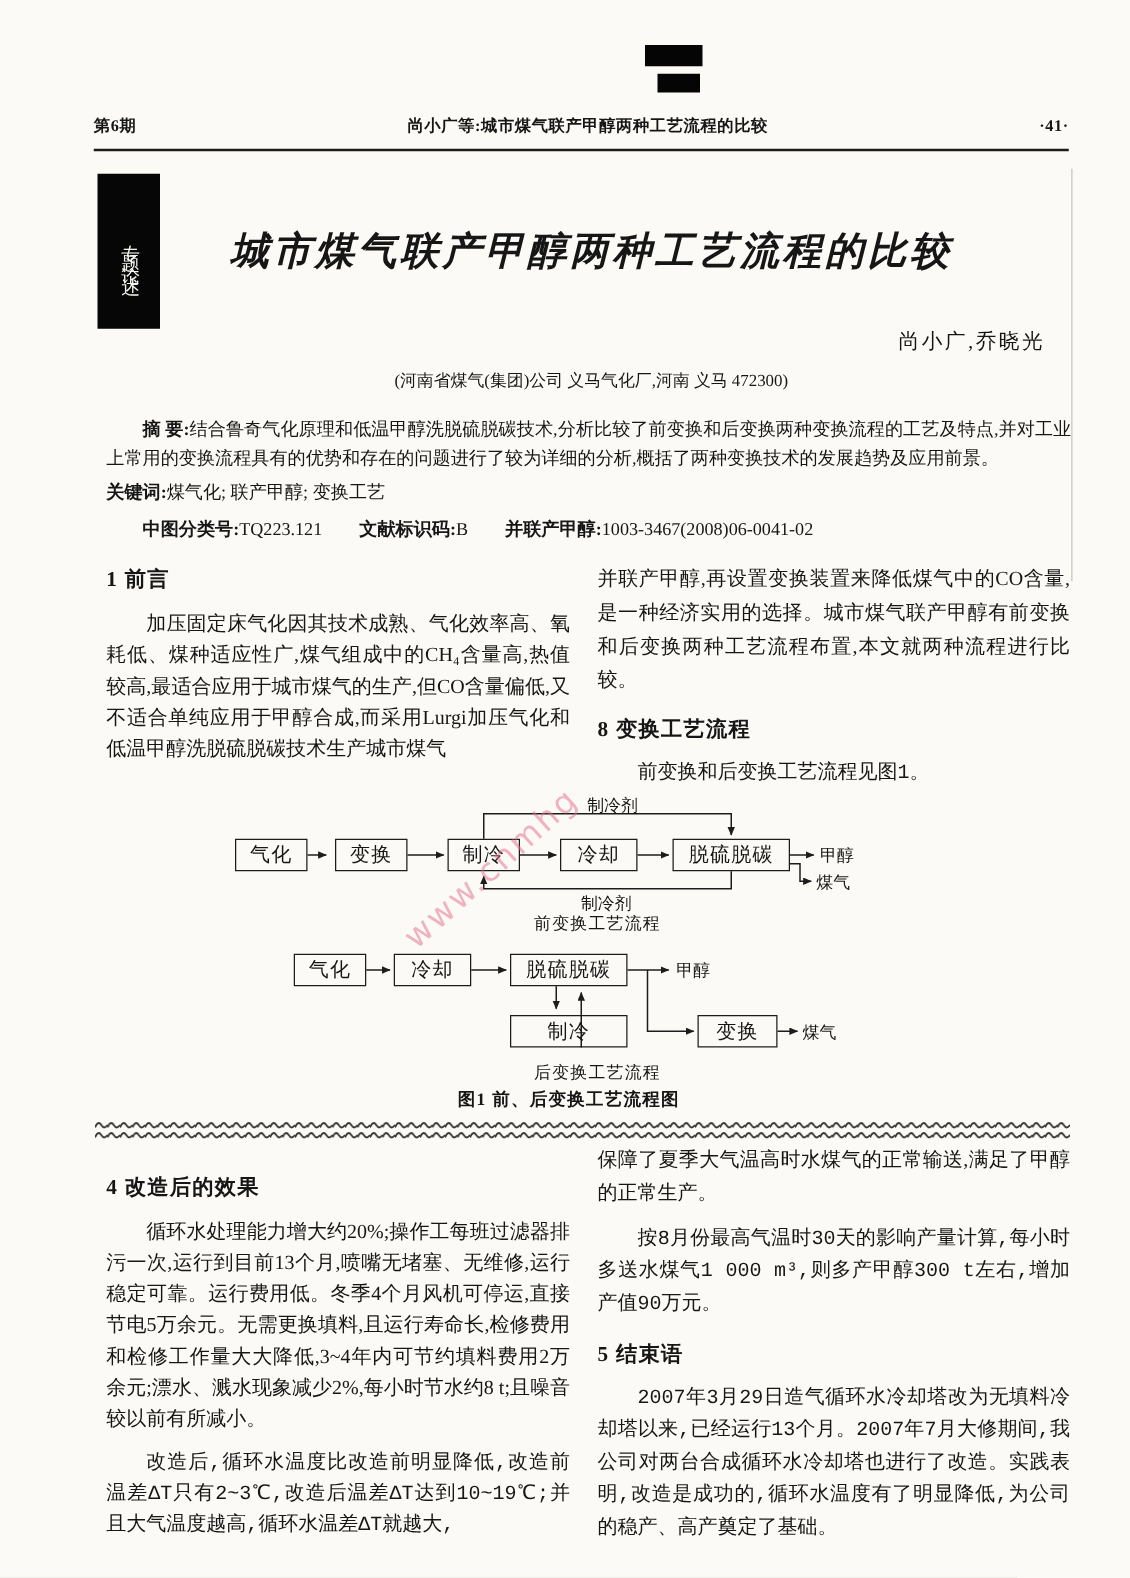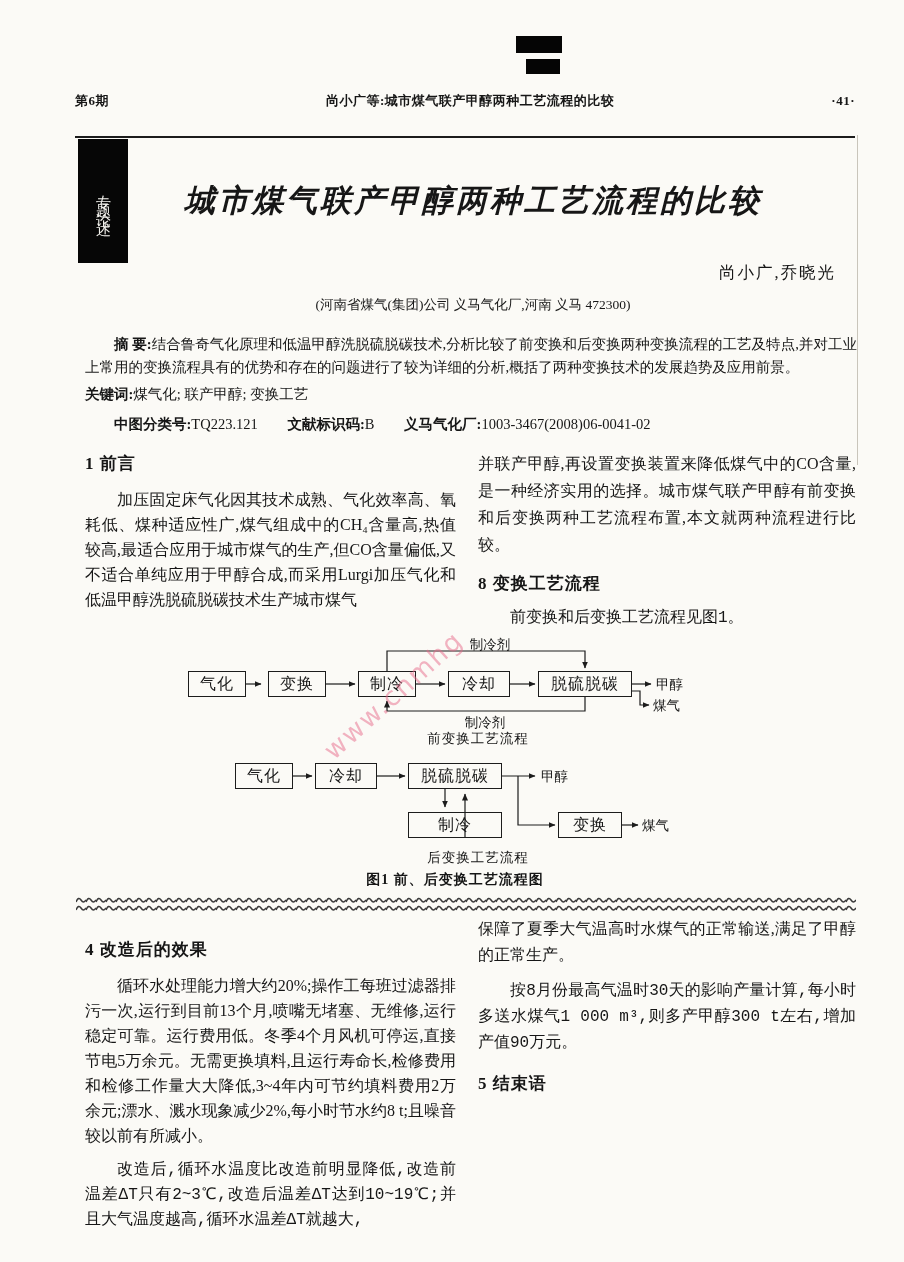--- a/index.html
+++ b/index.html
@@ -11,21 +11,21 @@
 
   
   .artifact { position:absolute; background:#050505; }
   .edge-line { position:absolute; width:1px; background:#c9c5bb; }
 
   
   .header {
     position:absolute; left:75px; top:92px; width:780px;
     display:flex; justify-content:space-between; align-items:baseline;
     font-size:13px; font-weight:bold; letter-spacing:0.5px;
-    border-bottom:2px solid #1c1c1c; padding-bottom:26px;
+    border-bottom:2px solid #1c1c1c; padding-bottom:9px;
   }
 
   
   .side-label {
     position:absolute; left:78px; top:139px; width:50px; height:124px;
     background:#060606; color:#f4f3ee;
     display:flex; align-items:center; justify-content:center;
     writing-mode:vertical-rl; text-orientation:upright;
     font-size:15px; letter-spacing:9px;
   }
@@ -118,21 +118,21 @@
   <div class="title">城市煤气联产甲醇两种工艺流程的比较</div>
   <div class="authors">尚小广,乔晓光</div>
   <div class="affiliation">(河南省煤气(集团)公司 义马气化厂,河南 义马 472300)</div>
 
   <div class="front-matter">
     <p class="abstract-p"><span class="lab">摘  要:</span><span>结合鲁奇气化原理和低温甲醇洗脱硫脱碳技术,分析比较了前变换和后变换两种变换流程的工艺及特点,并对工业上常用的变换流程具有的优势和存在的问题进行了较为详细的分析,概括了两种变换技术的发展趋势及应用前景。</span></p>
     <p class="keywords-p"><span class="lab">关键词:</span><span>煤气化; 联产甲醇; 变换工艺</span></p>
     <p class="meta-p">
       <span class="seg"><span class="lab">中图分类号:</span><span>TQ223.121</span></span>
       <span class="seg"><span class="lab">文献标识码:</span><span>B</span></span>
-      <span class="seg"><span class="lab">义马气化厂:</span><span>1003-3467(2008)06-0041-02</span></span>
+      <span class="seg"><span class="lab">并联产甲醇:</span><span>1003-3467(2008)06-0041-02</span></span>
     </p>
   </div>
 
   <div class="col-l1">
     <h3 class="h-sec">1  前言</h3>
     <p class="para indent mt12">加压固定床气化因其技术成熟、气化效率高、氧耗低、煤种适应性广,煤气组成中的CH₄含量高,热值较高,最适合应用于城市煤气的生产,但CO含量偏低,又不适合单纯应用于甲醇合成,而采用Lurgi加压气化和低温甲醇洗脱硫脱碳技术生产城市煤气</p>
   </div>
 
   <div class="col-r1">
     <p class="para">并联产甲醇,再设置变换装置来降低煤气中的CO含量,是一种经济实用的选择。城市煤气联产甲醇有前变换和后变换两种工艺流程布置,本文就两种流程进行比较。</p>
@@ -207,15 +207,16 @@
   <div class="col-l2">
     <h3 class="h-sec">4  改造后的效果</h3>
     <p class="para indent mt12">循环水处理能力增大约20%;操作工每班过滤器排污一次,运行到目前13个月,喷嘴无堵塞、无维修,运行稳定可靠。运行费用低。冬季4个月风机可停运,直接节电5万余元。无需更换填料,且运行寿命长,检修费用和检修工作量大大降低,3~4年内可节约填料费用2万余元;漂水、溅水现象减少2%,每小时节水约8 t;且噪音较以前有所减小。</p>
     <p class="para indent mt10">改造后,循环水温度比改造前明显降低,改造前温差ΔT只有2~3℃,改造后温差ΔT达到10~19℃;并且大气温度越高,循环水温差ΔT就越大,</p>
   </div>
 
   <div class="col-r2">
     <p class="para">保障了夏季大气温高时水煤气的正常输送,满足了甲醇的正常生产。</p>
     <p class="para indent mt10">按8月份最高气温时30天的影响产量计算,每小时多送水煤气1 000 m³,则多产甲醇300 t左右,增加产值90万元。</p>
     <h3 class="h-sec mt16">5  结束语</h3>
+    <p class="para indent mt10">2007年3月29日造气循环水冷却塔改为无填料冷却塔以来,已经运行13个月。2007年7月大修期间,我公司对两台合成循环水冷却塔也进行了改造。实践表明,改造是成功的,循环水温度有了明显降低,为公司的稳产、高产奠定了基础。</p>
   </div>
 
 </div>
 
 </body></html>

